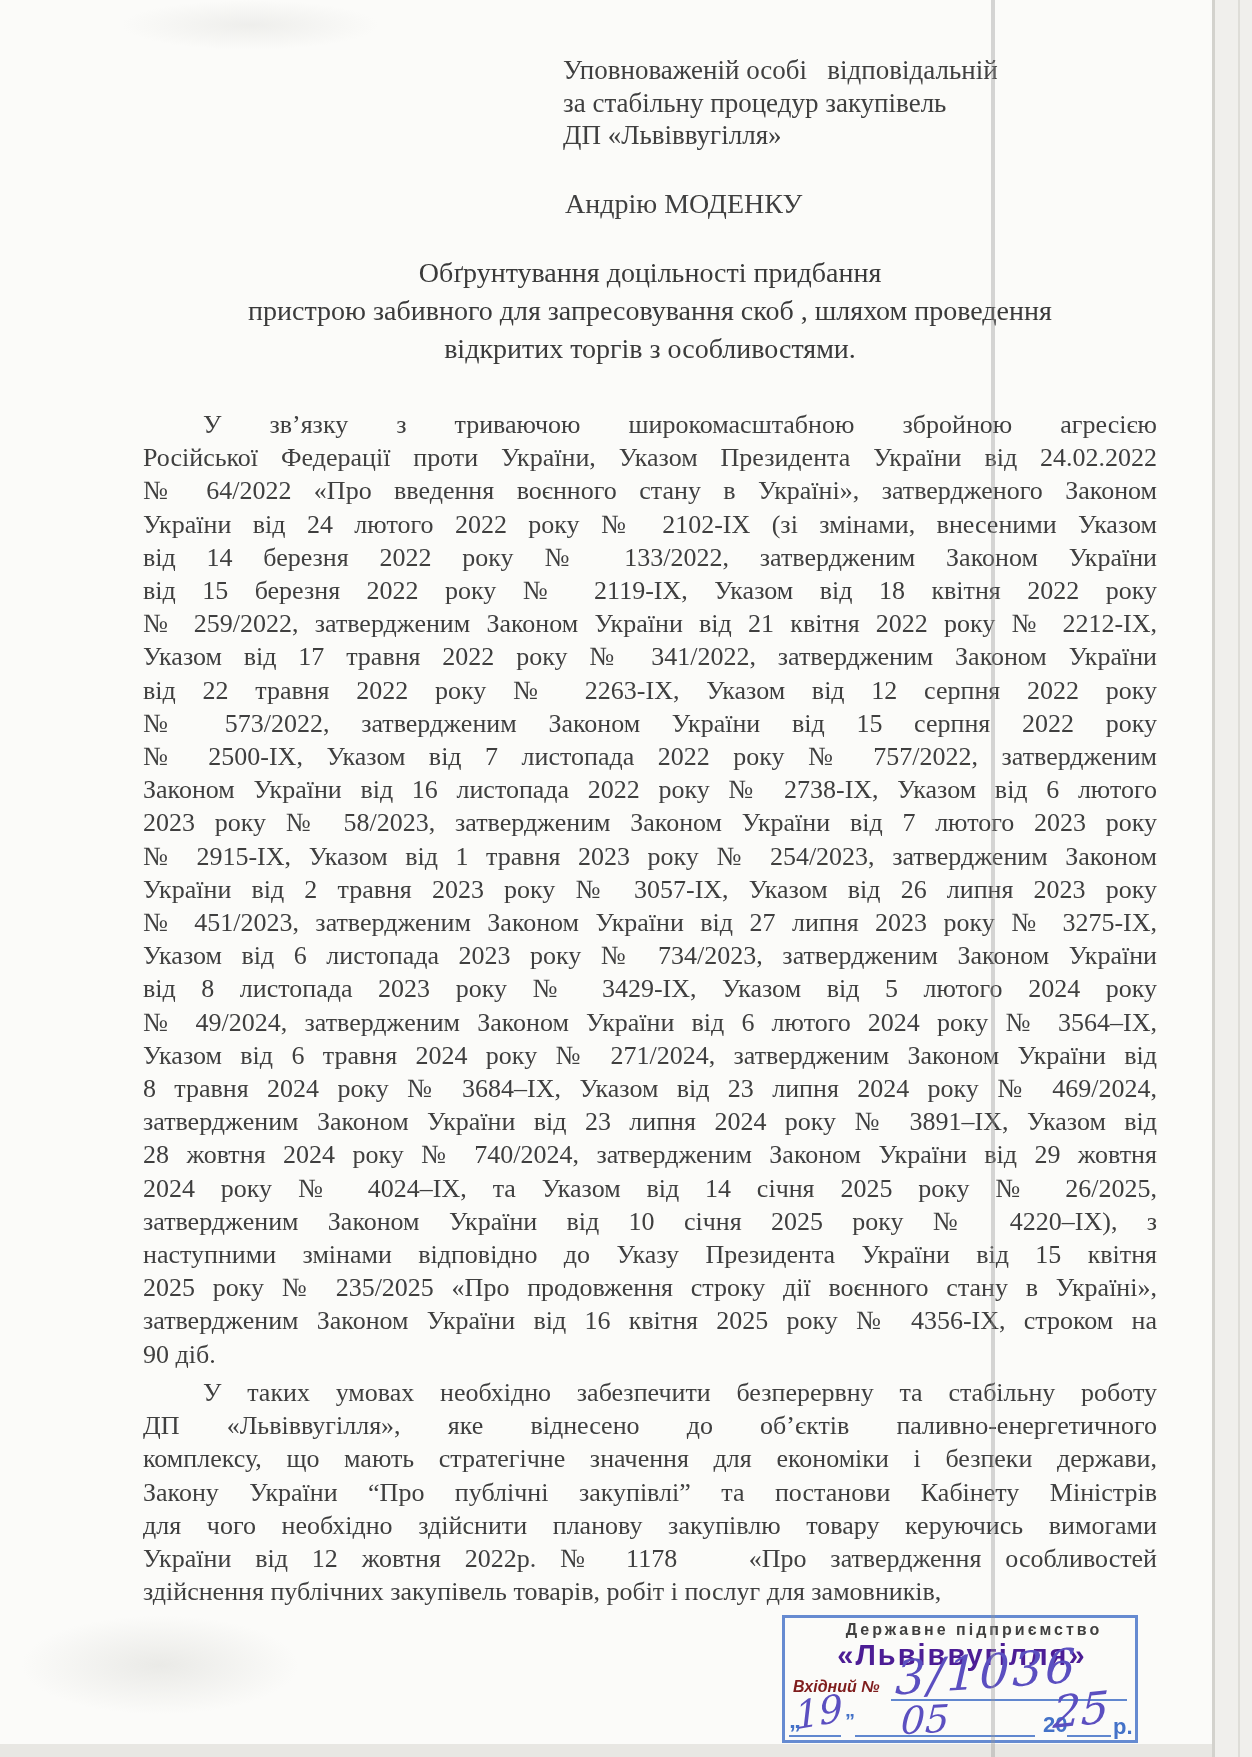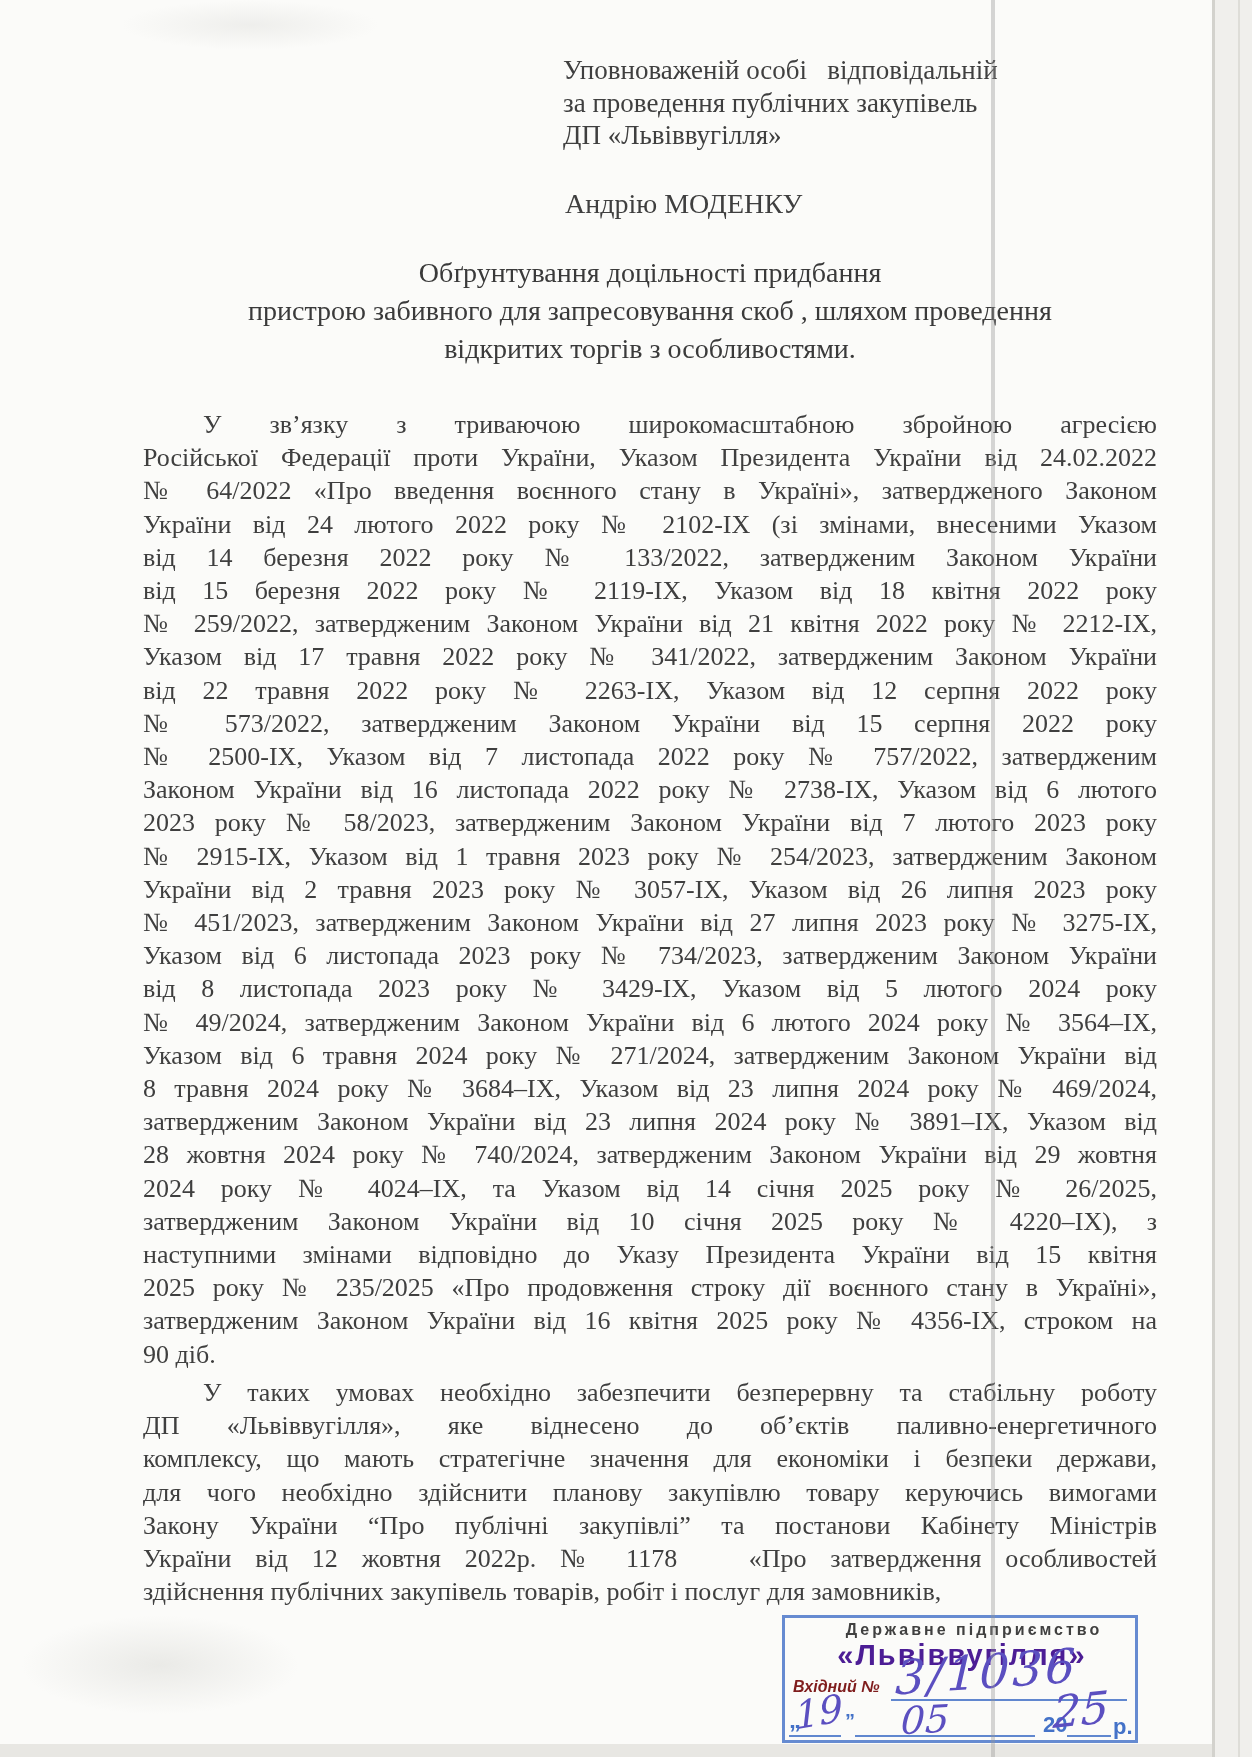--- a/index.html
+++ b/index.html
@@ -141,21 +141,21 @@
 </head>
 <body>
 
 <div class="page">
 
   <div class="noise-blob-top"></div>
   <div class="noise-blob"></div>
 
   <div class="address">
       <div class="line">Уповноваженій особі&nbsp;&nbsp; відповідальній</div>
-      <div class="line">за проведення публічних закупівель</div>
+      <div class="line">за стабільну процедур закупівель</div>
       <div class="line">ДП «Львіввугілля»</div>
     </div>
 
   <div class="recipient">Андрію МОДЕНКУ</div>
 
   <div class="doc-title">
       <div class="line">Обґрунтування доцільності придбання</div>
       <div class="line">пристрою забивного для запресовування скоб , шляхом проведення</div>
       <div class="line">відкритих торгів з особливостями.</div>
     </div>
@@ -189,22 +189,22 @@
         <div class="line">затвердженим Законом України від 10 січня 2025 року № 4220–IX), з</div>
         <div class="line">наступними змінами відповідно до Указу Президента України від 15 квітня</div>
         <div class="line">2025 року № 235/2025 «Про продовження строку дії воєнного стану в Україні»,</div>
         <div class="line">затвердженим Законом України від 16 квітня 2025 року № 4356-IX, строком на</div>
         <div class="line">90 діб.</div>
       </div>
     <div class="para para-2">
         <div class="line">У таких умовах необхідно забезпечити безперервну та стабільну роботу</div>
         <div class="line">ДП «Львіввугілля», яке віднесено до об’єктів паливно-енергетичного</div>
         <div class="line">комплексу, що мають стратегічне значення для економіки і безпеки держави,</div>
+        <div class="line">Закону України “Про публічні закупівлі” та постанови Кабінету Міністрів</div>
         <div class="line">для чого необхідно здійснити планову закупівлю товару керуючись вимогами</div>
-        <div class="line">Закону України “Про публічні закупівлі” та постанови Кабінету Міністрів</div>
         <div class="line">України від 12 жовтня 2022р. № 1178&nbsp;&nbsp; «Про затвердження особливостей</div>
         <div class="line">здійснення публічних закупівель товарів, робіт і послуг для замовників,</div>
       </div>
   </div>
 
   <div class="stamp">
     <div class="stamp-org-type">Державне підприємство</div>
     <div class="stamp-org-name">«Львіввугілля»</div>
     <div class="stamp-incoming-label">Вхідний №</div>
     <div class="u-line u-number"></div>

